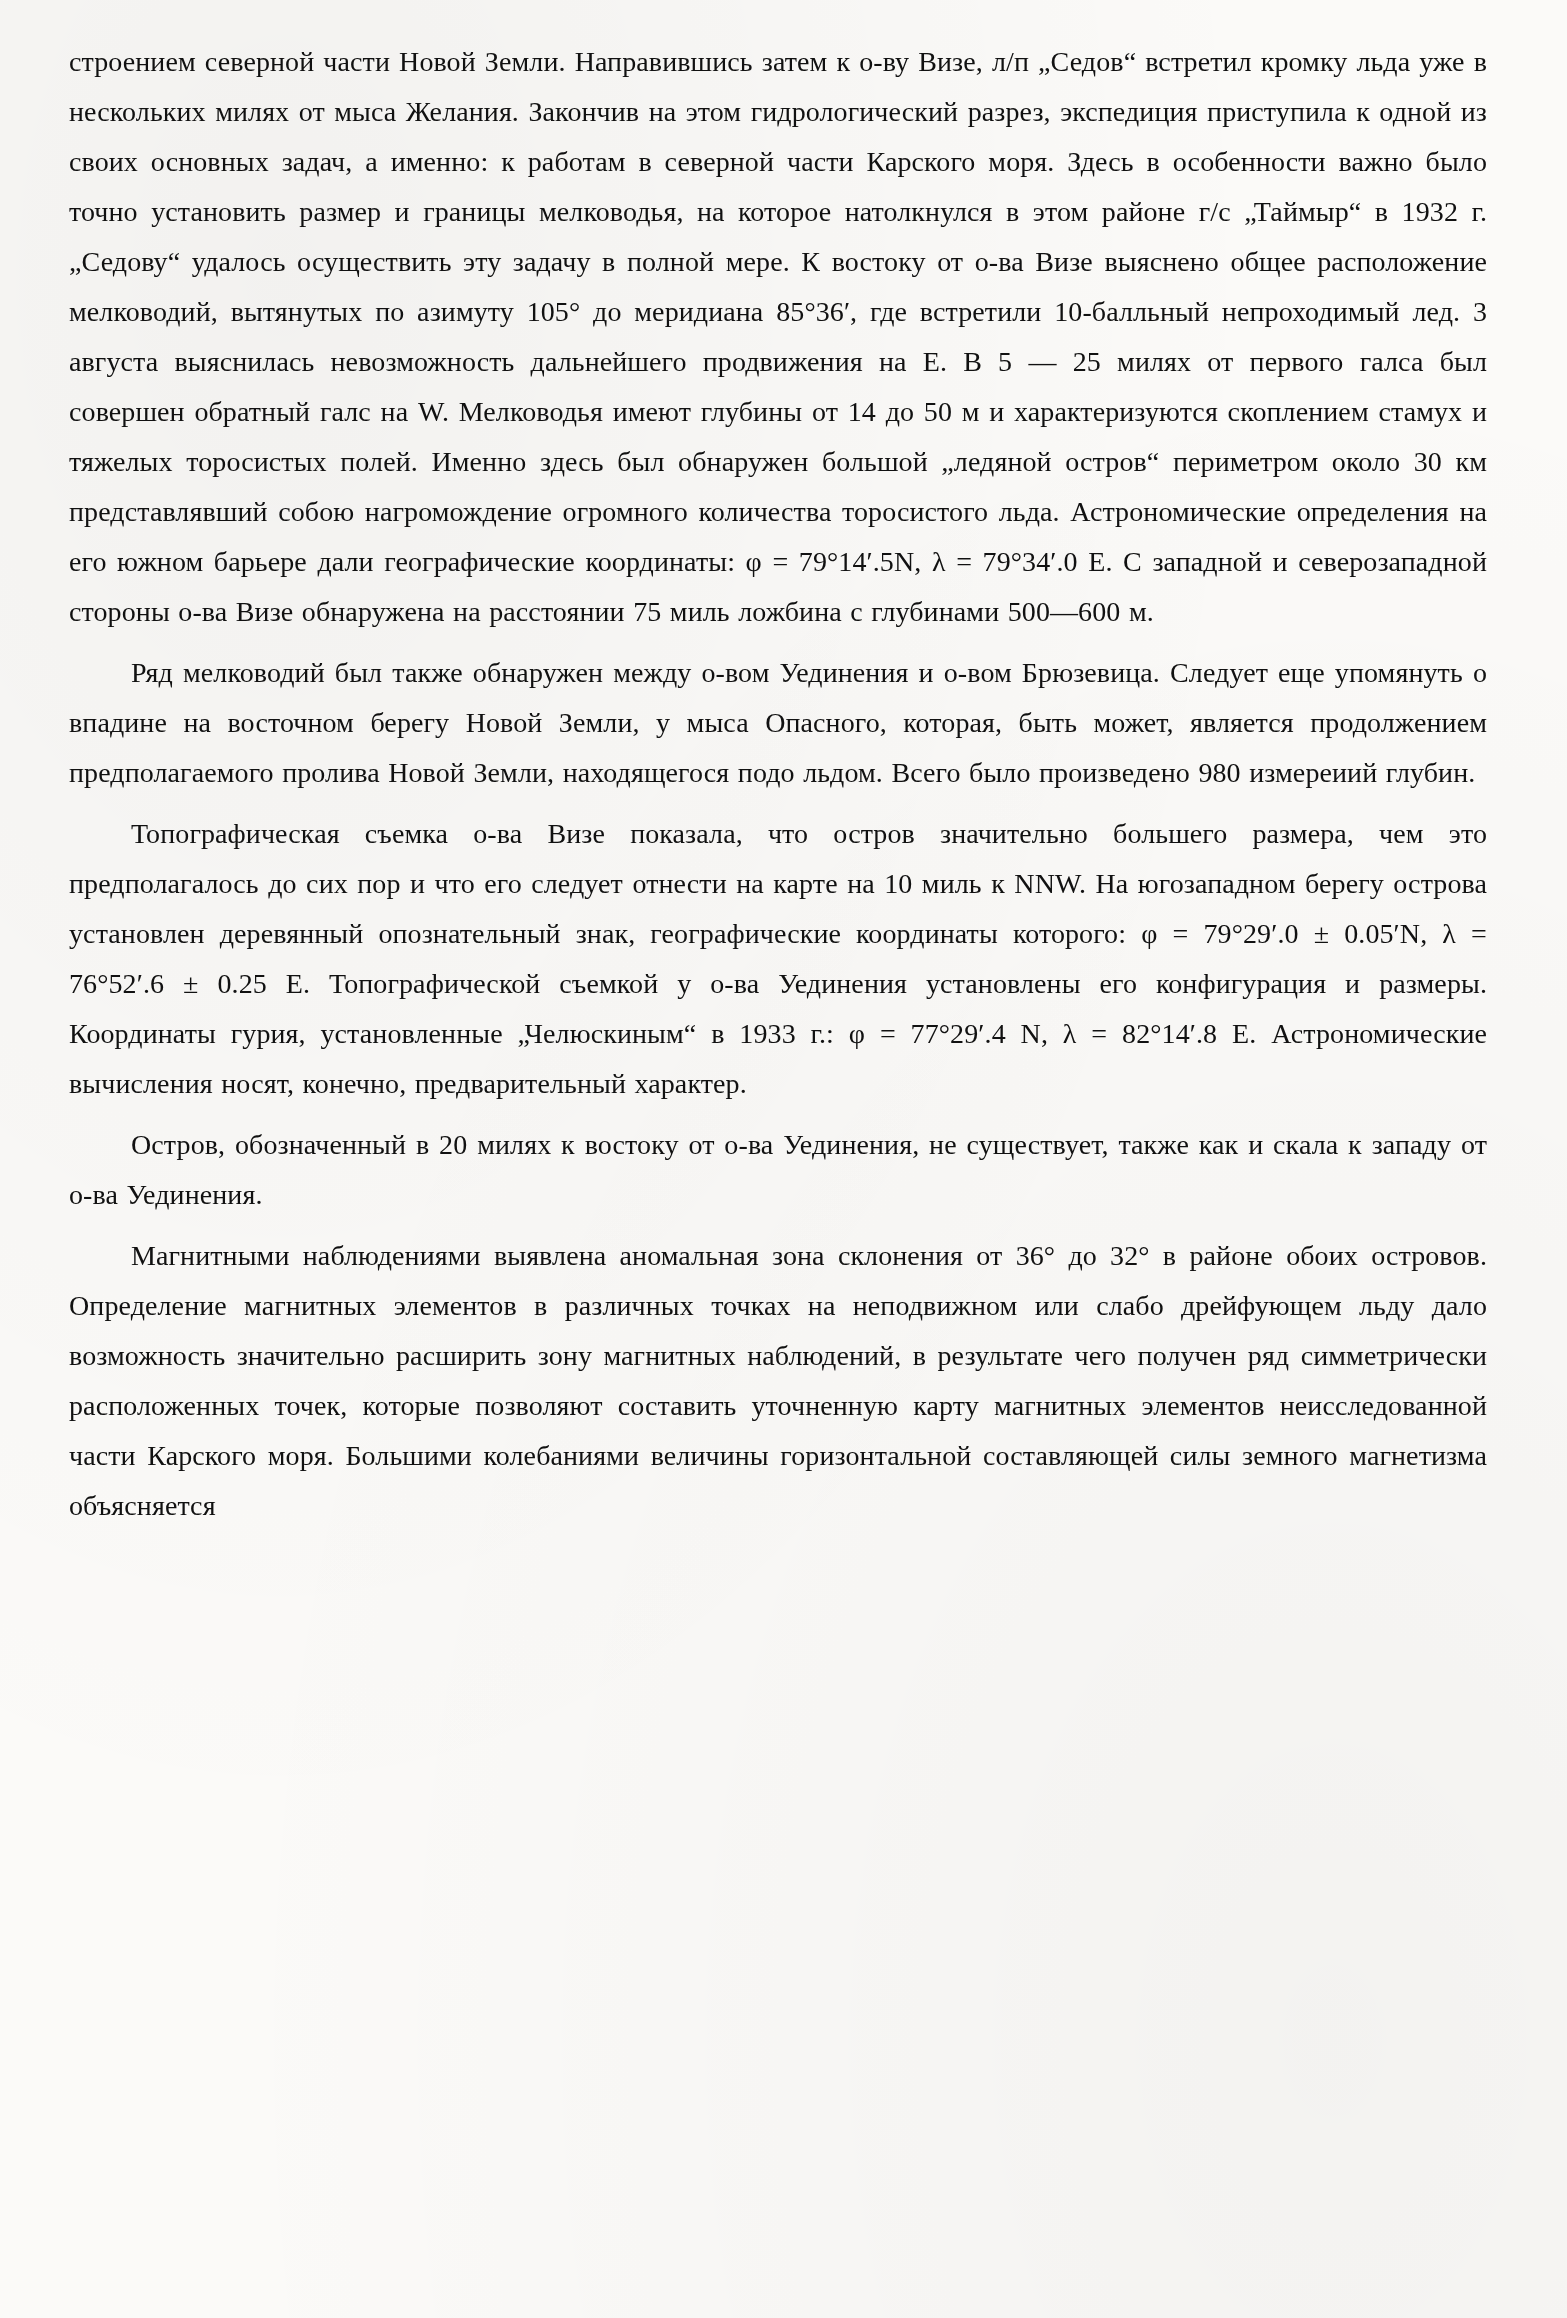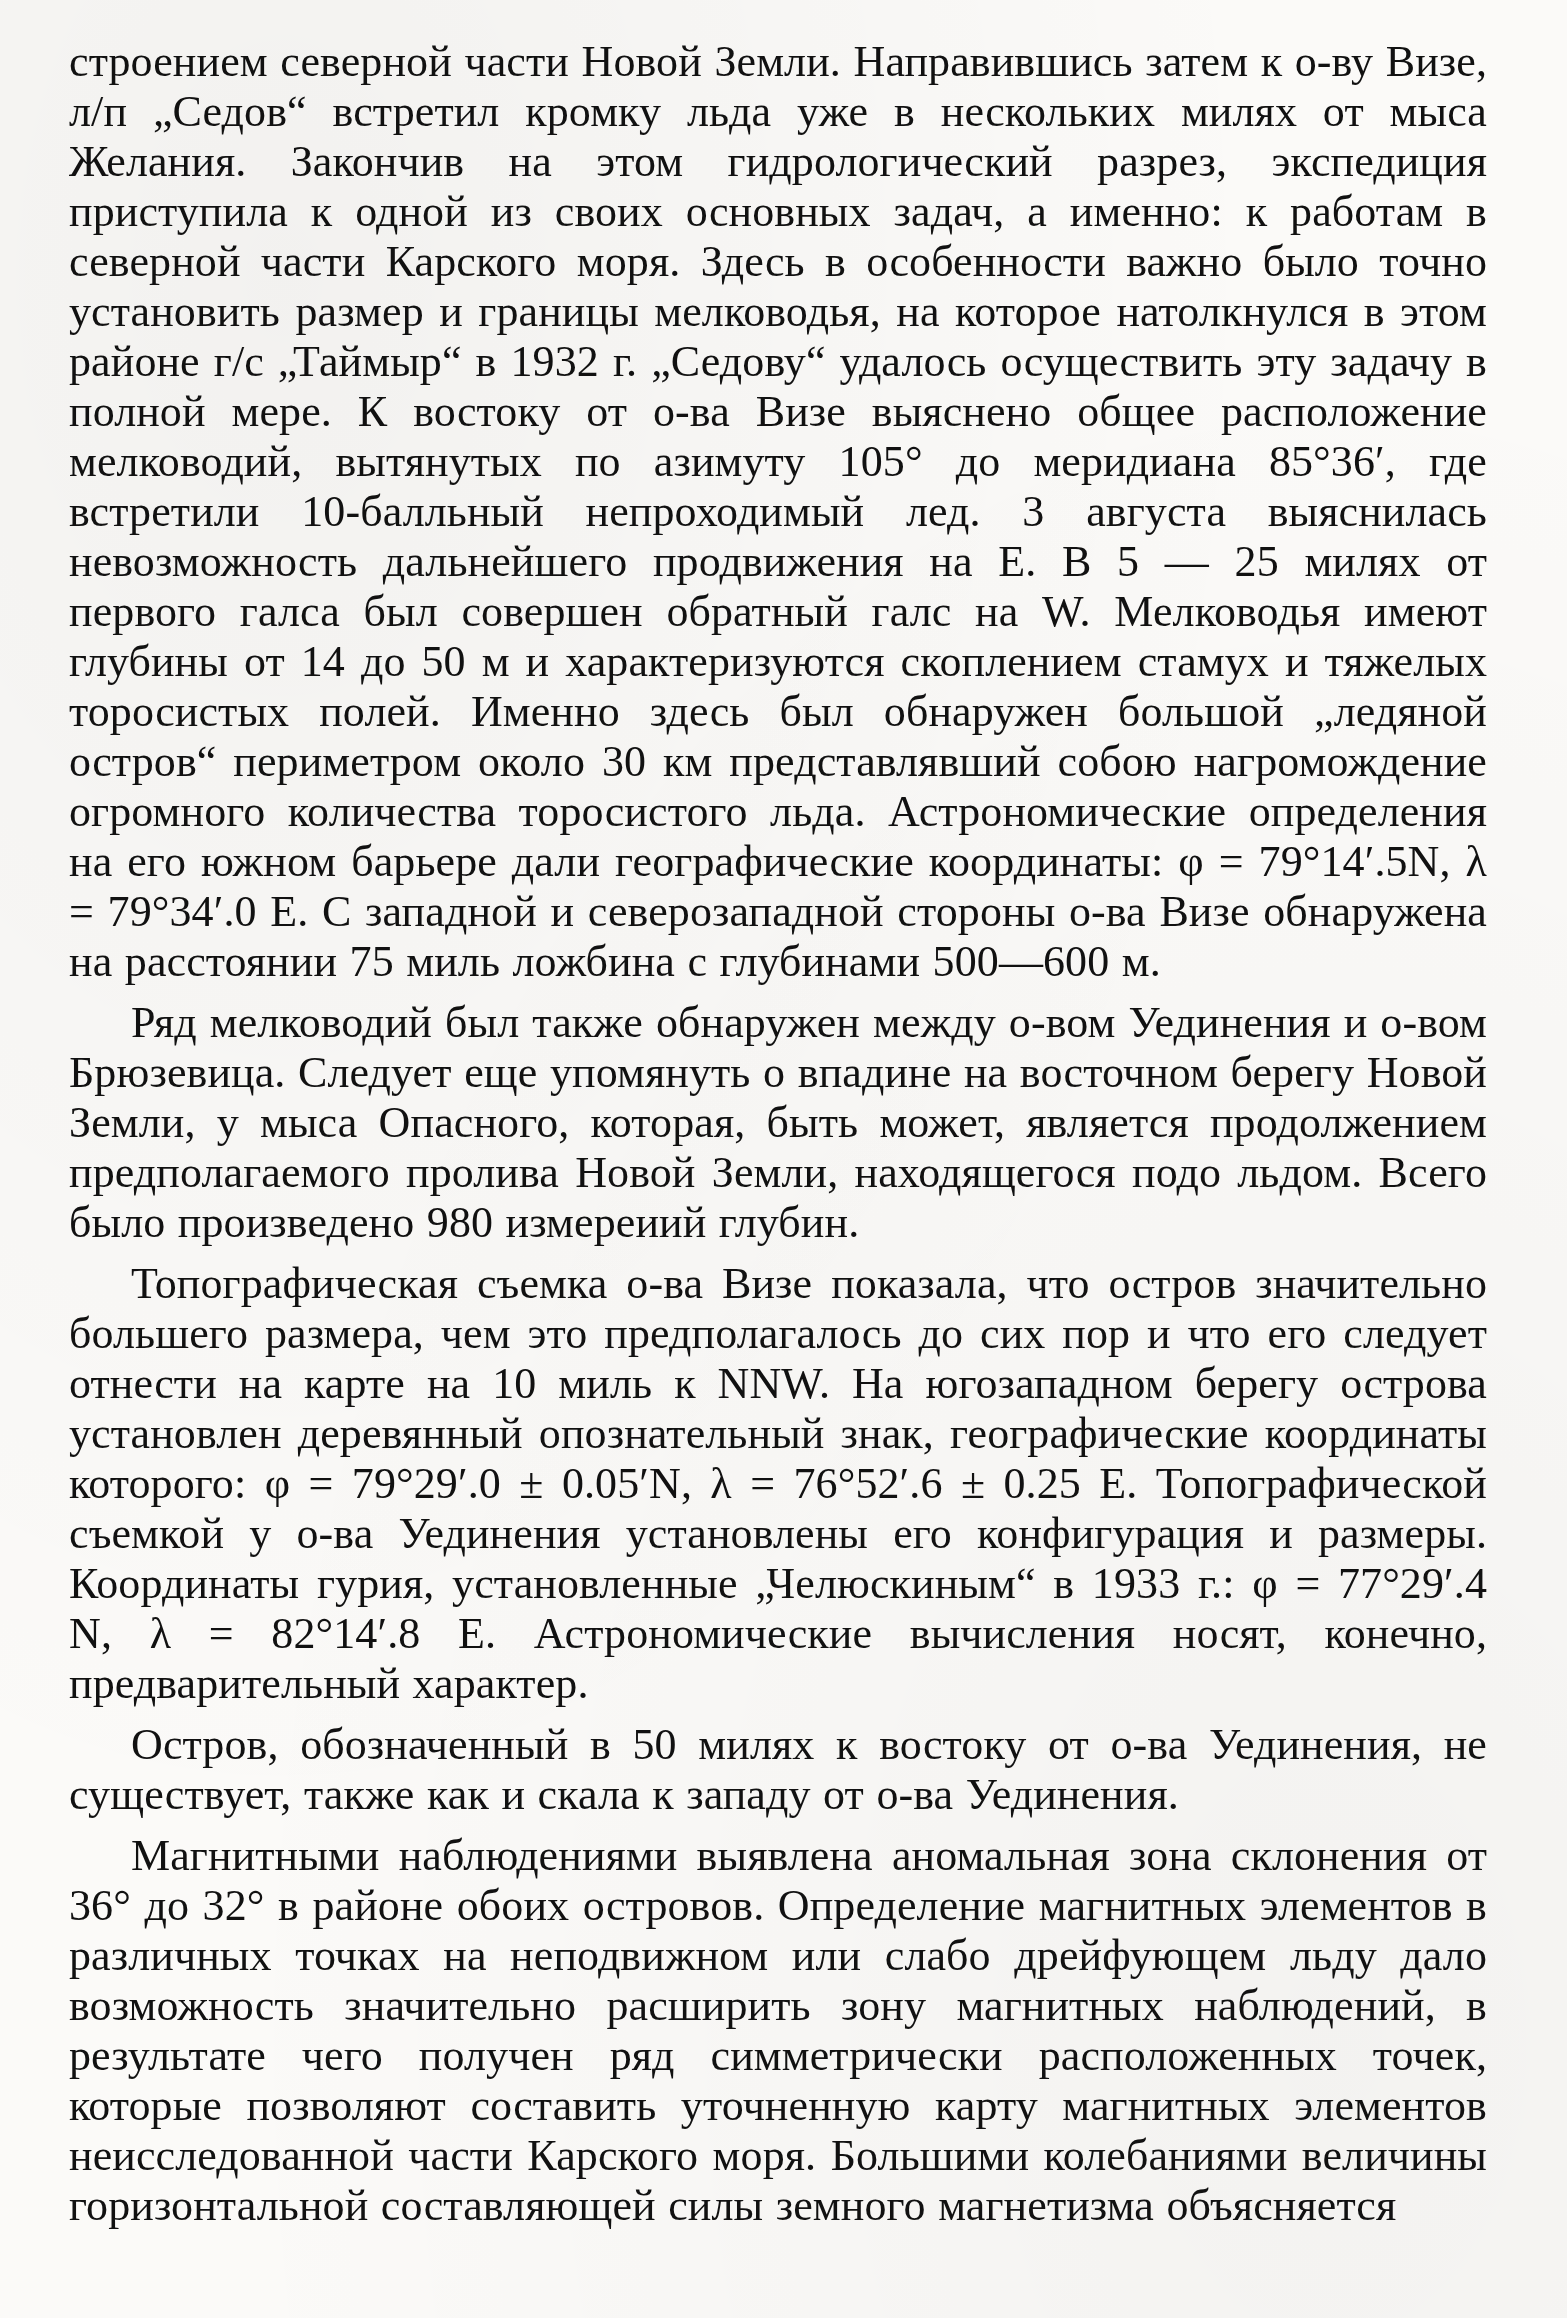--- a/index.html
+++ b/index.html
@@ -27,21 +27,21 @@
     content: "";
     position: absolute;
     inset: 0;
     background:
       radial-gradient(ellipse at 18% 12%, rgba(0,0,0,0.035), rgba(0,0,0,0) 55%),
       radial-gradient(ellipse at 85% 88%, rgba(0,0,0,0.03), rgba(0,0,0,0) 60%);
     pointer-events: none;
   }
   #body-text {
     position: relative;
-    font-size: 44px;
+    font-size: 28px;
     line-height: 50px;
     text-align: justify;
     text-justify: inter-word;
     letter-spacing: 0.1px;
     word-spacing: 1.4px;
   }
   .para {
     margin: 0 0 0 0;
     text-align: justify;
     text-align-last: left;
@@ -54,17 +54,17 @@
   }
 </style>
 </head>
 <body>
 
 <div id="page">
   <div id="body-text">
     <p class="para">строением северной части Новой Земли. Направившись затем к о-ву Визе, л/п „Седов“ встретил кромку льда уже в нескольких милях от мыса Желания. Закончив на этом гидрологический разрез, экспедиция приступила к одной из своих основных задач, а именно: к работам в северной части Карского моря. Здесь в особенности важно было точно установить размер и границы мелководья, на которое натолкнулся в этом районе г/с „Таймыр“ в 1932 г. „Седову“ удалось осуществить эту задачу в полной мере. К востоку от о-ва Визе выяснено общее расположение мелководий, вытянутых по азимуту 105° до меридиана 85°36′, где встретили 10-балльный непроходимый лед. 3 августа выяснилась невозможность дальнейшего продвижения на E. В 5 — 25 милях от первого галса был совершен обратный галс на W. Мелководья имеют глубины от 14 до 50 м и характеризуются скоплением стамух и тяжелых торосистых полей. Именно здесь был обнаружен большой „ледяной остров“ периметром около 30 км представлявший собою нагромождение огромного количества торосистого льда. Астрономические определения на его южном барьере дали географические координаты: φ = 79°14′.5N, λ = 79°34′.0 E. С западной и северозападной стороны о-ва Визе обнаружена на расстоянии 75 миль ложбина с глубинами 500—600 м.</p>
     <p class="para indent">Ряд мелководий был также обнаружен между о-вом Уединения и о-вом Брюзевица. Следует еще упомянуть о впадине на восточном берегу Новой Земли, у мыса Опасного, которая, быть может, является продолжением предполагаемого пролива Новой Земли, находящегося подо льдом. Всего было произведено 980 измереиий глубин.</p>
     <p class="para indent">Топографическая съемка о-ва Визе показала, что остров значительно большего размера, чем это предполагалось до сих пор и что его следует отнести на карте на 10 миль к NNW. На югозападном берегу острова установлен деревянный опознательный знак, географические координаты которого: φ = 79°29′.0 ± 0.05′N, λ = 76°52′.6 ± 0.25 E. Топографической съемкой у о-ва Уединения установлены его конфигурация и размеры. Координаты гурия, установленные „Челюскиным“ в 1933 г.: φ = 77°29′.4 N, λ = 82°14′.8 E. Астрономические вычисления носят, конечно, предварительный характер.</p>
-    <p class="para indent">Остров, обозначенный в 50 милях к востоку от о-ва Уединения, не существует, также как и скала к западу от о-ва Уединения.</p>
+    <p class="para indent">Остров, обозначенный в 20 милях к востоку от о-ва Уединения, не существует, также как и скала к западу от о-ва Уединения.</p>
     <p class="para indent">Магнитными наблюдениями выявлена аномальная зона склонения от 36° до 32° в районе обоих островов. Определение магнитных элементов в различных точках на неподвижном или слабо дрейфующем льду дало возможность значительно расширить зону магнитных наблюдений, в результате чего получен ряд симметрически расположенных точек, которые позволяют составить уточненную карту магнитных элементов неисследованной части Карского моря. Большими колебаниями величины горизонтальной составляющей силы земного магнетизма объясняется</p>
   </div>
 </div>
 
 
 </body></html>

